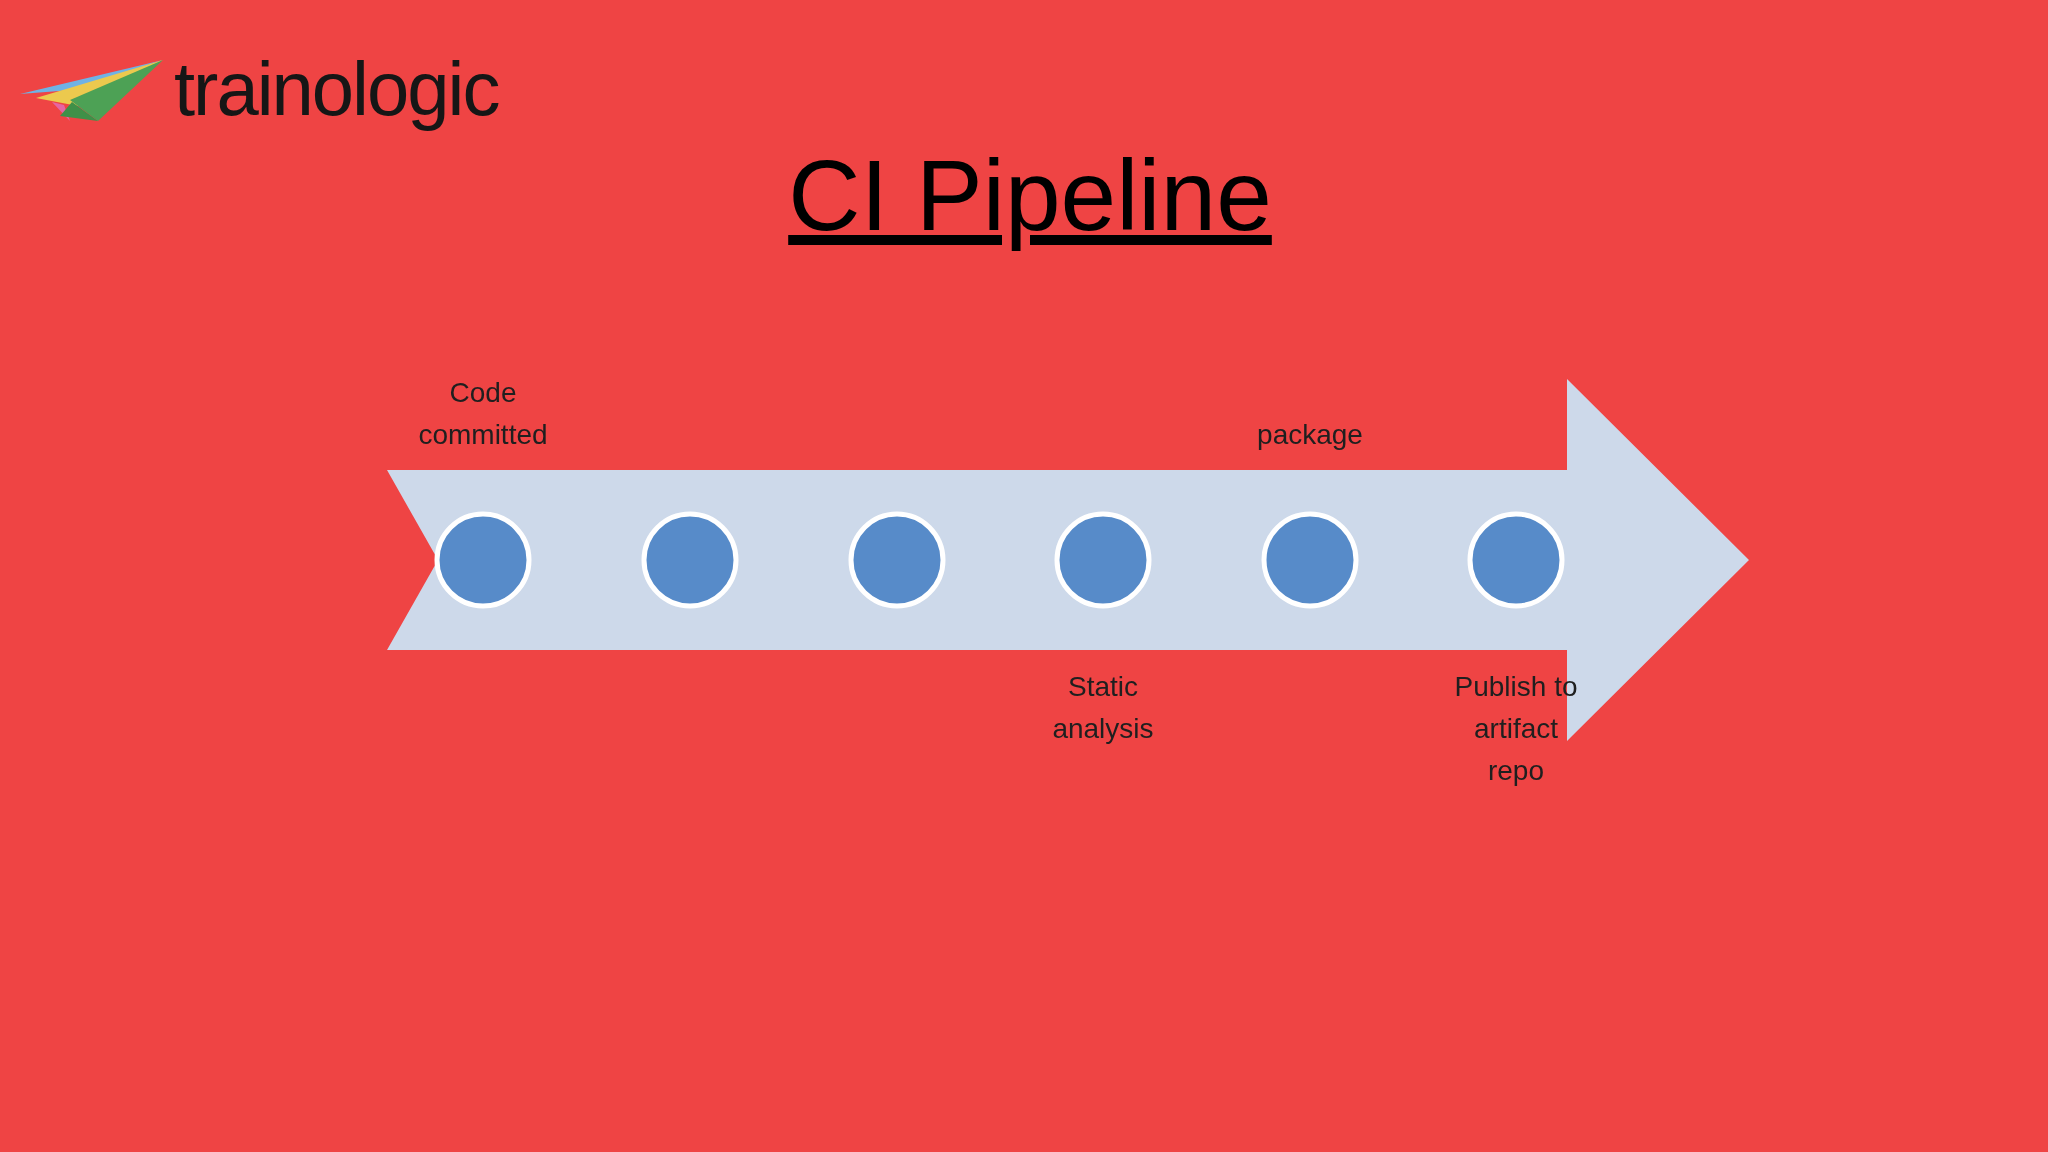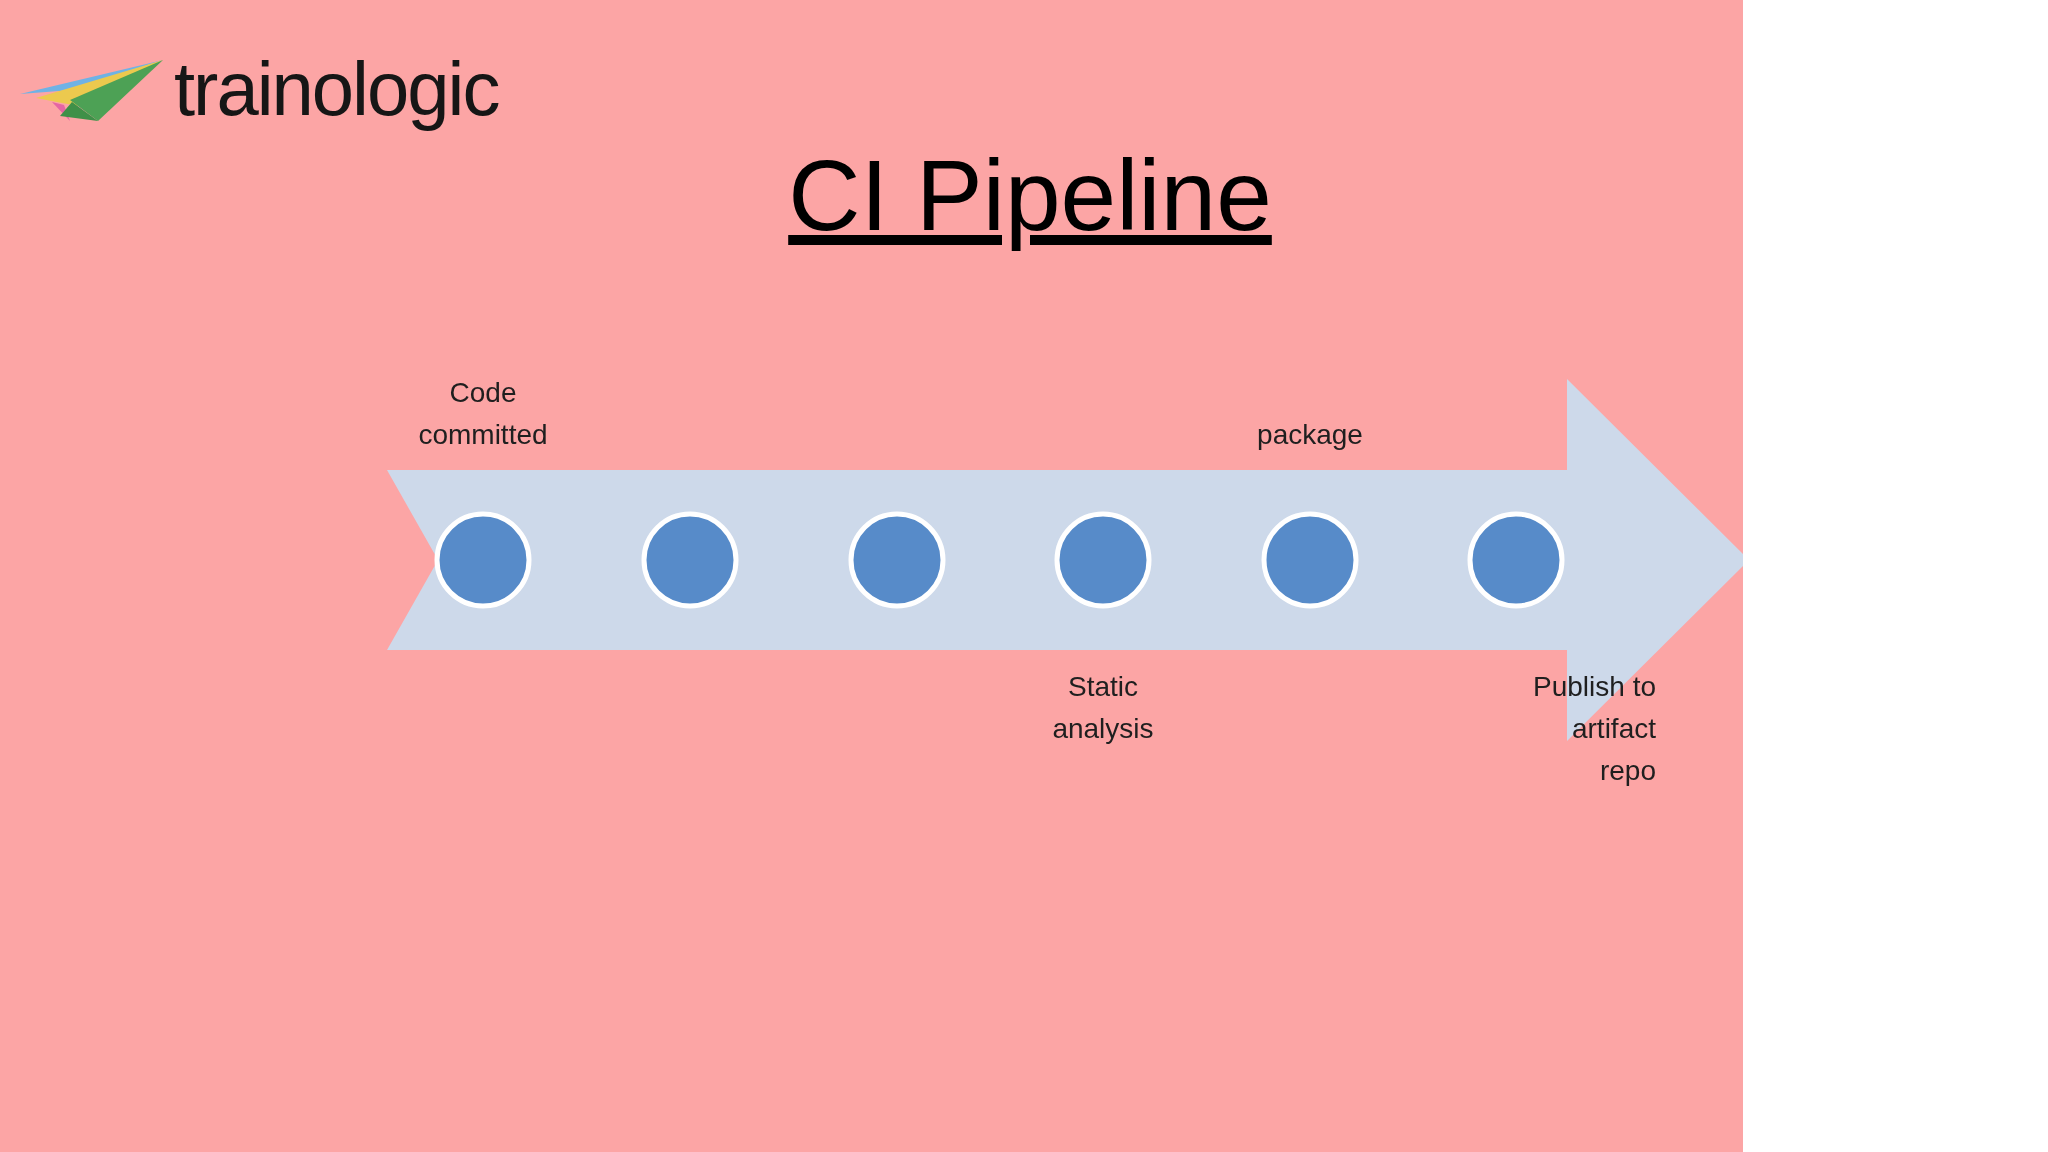--- a/index.html
+++ b/index.html
@@ -1,19 +1,19 @@
 <!DOCTYPE html>
 <html style="--arrow-fill: #cdd9ea; --node-fill: #578bc9; --node-ring: #ffffff; --pl-blue: #6fb2e5; --pl-yellow: #ecc94e; --pl-green: #4da155; --pl-green-dark: #3f9048; --pl-pink: #e565a4;"><head>
 <meta charset="utf-8">
 <style>
   html,body{margin:0;padding:0;background:#ffffff;}
   .slide{
     position:relative;
-    width:1743px;height:1152px;
-    background:#fca5a5;
+    width:2048px;height:1152px;
+    background:#ef4444;
     overflow:hidden;
     font-family:"Liberation Sans","DejaVu Sans",sans-serif;
   }
 
   
   .logo{position:absolute;left:0;top:0;width:600px;height:170px;}
   .logo-plane{position:absolute;left:18px;top:50px;width:150px;height:75px;}
   .logo-text{
     position:absolute;left:174px;top:51px;
     font-size:76px;line-height:1;letter-spacing:-2px;
@@ -40,21 +40,21 @@
     font-size:28px;line-height:42px;color:#1f1f1f;
     text-align:center;white-space:pre-line;
   }
   .stage-label.above{bottom:696px;}
   .stage-label.below{top:666px;}
   .lbl-1{left:343px;}
   .lbl-2{left:550px;}
   .lbl-3{left:757px;}
   .lbl-4{left:963px;}
   .lbl-5{left:1170px;}
-  .lbl-6{left:1376px;text-align:right;}
+  .lbl-6{left:1376px;}
 
   
   .pl-blue{fill:var(--pl-blue,#6fb2e5);}
   .pl-yellow{fill:var(--pl-yellow,#ecc94e);}
   .pl-green{fill:var(--pl-green,#4da155);}
   .pl-green-dark{fill:var(--pl-green-dark,#3f9048);}
   .pl-pink{fill:var(--pl-pink,#e565a4);}
 </style>
 </head>
 <body>

